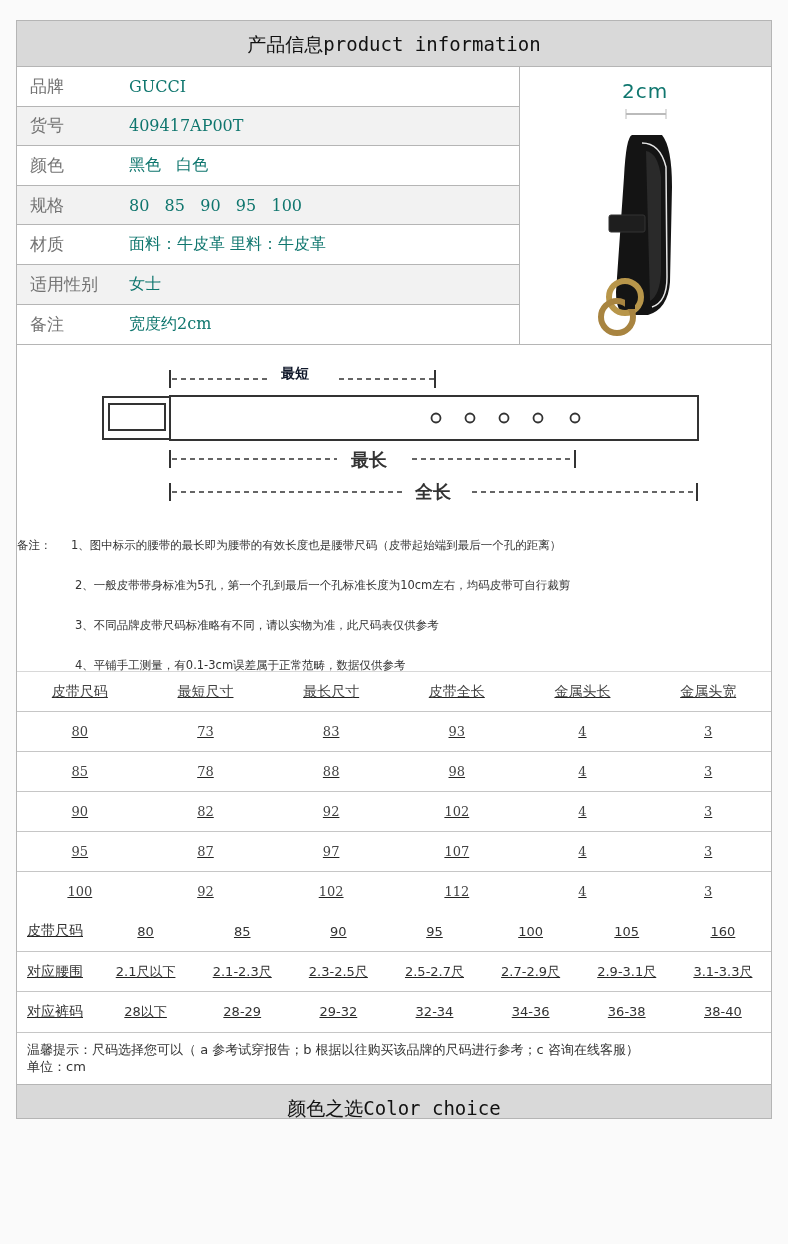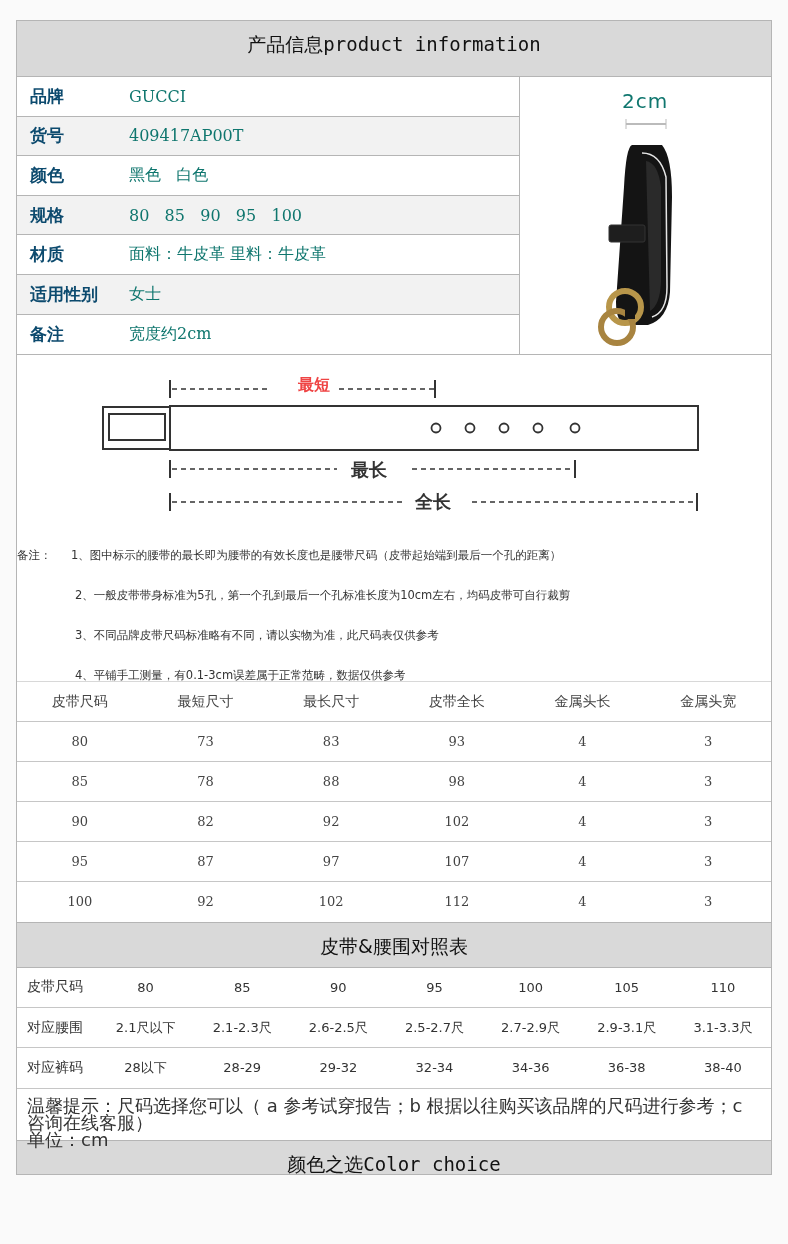--- a/index.html
+++ b/index.html
@@ -7,43 +7,43 @@
     .frame { position: absolute; left: 16px; top: 20px; width: 756px; border: 1px solid #b5b5b5; background: #fff; }
     .hdr { background: #d9d9d9; text-align: center; font-size: 19px; color: #111; border-bottom: 1px solid #b5b5b5; }
     .mono { font-family: "DejaVu Sans Mono", monospace; }
 
     
     .info { display: flex; border-bottom: 1px solid #b5b5b5; }
     .info-rows { width: 503px; border-right: 1px solid #b5b5b5; }
     .info-row { height: 39.6px; display: flex; align-items: center; border-bottom: 1px solid #b5b5b5; }
     .info-row:last-child { border-bottom: none; }
     .info-row.alt { background: #f2f2f2; }
-    .info-label { width: 112px; padding-left: 13px; font-size: 17px; font-weight: bold; color: #0c4a6e; }
+    .info-label { width: 112px; padding-left: 13px; font-size: 17px; font-weight: normal; color: #737373; }
     .info-val { font-size: 16px; color: #0f766e; font-family: "DejaVu Serif", serif; }
     .info-img { flex: 1; position: relative; height: 277px; }
 
     
     .diagram { position: relative; height: 190px; }
     .notes { padding: 0 0 0 0; position: relative; height: 136px; font-size: 11.5px; color: #333; }
     .note { position: absolute; white-space: nowrap; }
 
-    table { border-collapse: collapse; width: 100%; }
+    table { border-collapse: collapse; width: 100%; text-decoration: underline; }
     .size-table td { height: 40px; text-align: center; font-size: 13px; color: #444; border-top: 1px solid #c6c6c6; font-family: "DejaVu Serif", serif; }
     .size-table tr:first-child td { font-family: "DejaVu Sans", sans-serif; font-size: 14px; border-top: 1px solid #d8d8d8; }
 
     .waist-table td { height: 40px; text-align: center; font-size: 13px; color: #333; border-top: 1px solid #c6c6c6; }
     .waist-table td.lab { text-align: left; padding-left: 10px; width: 80px; font-size: 14px; }
-    .tip { border-top: 1px solid #c6c6c6; padding: 8px 10px 6px 10px; font-size: 18px; color: #333; line-height: 17px; height: 52px; }
+    .tip { border-top: 1px solid #c6c6c6; padding: 8px 10px 6px 10px; font-size: 13px; color: #333; line-height: 17px; height: 52px; }
   </style>
 </head>
 <body>
 
 <div class="frame">
 
-  <div class="hdr mono" style="height:56px;line-height:46px;">产品信息product information</div>
+  <div class="hdr mono" style="height:46px;line-height:46px;">产品信息product information</div>
 
   <div class="info">
     <div class="info-rows">
       <div class="info-row">
         <span class="info-label">品牌</span>
         <span class="info-val">GUCCI</span>
       </div>
       <div class="info-row alt">
         <span class="info-label">货号</span>
         <span class="info-val">409417AP00T</span>
@@ -113,21 +113,21 @@
       <line x1="153" y1="105" x2="153" y2="123" stroke="#333" stroke-width="2"></line>
       <line x1="155" y1="114" x2="320" y2="114" stroke="#333" stroke-width="1.5" stroke-dasharray="5,4"></line>
       <line x1="395" y1="114" x2="558" y2="114" stroke="#333" stroke-width="1.5" stroke-dasharray="5,4"></line>
       <line x1="558" y1="105" x2="558" y2="123" stroke="#333" stroke-width="2"></line>
 
       <line x1="153" y1="138" x2="153" y2="156" stroke="#333" stroke-width="2"></line>
       <line x1="155" y1="147" x2="385" y2="147" stroke="#333" stroke-width="1.5" stroke-dasharray="5,4"></line>
       <line x1="455" y1="147" x2="680" y2="147" stroke="#333" stroke-width="1.5" stroke-dasharray="5,4"></line>
       <line x1="680" y1="138" x2="680" y2="156" stroke="#333" stroke-width="2"></line>
     </svg>
-    <div style="position:absolute;left:281px;top:20px;font-size:16px;font-weight:bold;color:#ef4444;">最短</div>
+    <div style="position:absolute;left:264px;top:20px;font-size:14px;font-weight:bold;color:#0f172a;">最短</div>
     <div style="position:absolute;left:334px;top:103px;font-size:18px;font-weight:bold;color:#333;">最长</div>
     <div style="position:absolute;left:398px;top:135px;font-size:18px;font-weight:bold;color:#333;">全长</div>
   </div>
 
   <div class="notes">
     <span class="note" style="left:0;top:3px;">备注：</span>
     <span class="note" style="left:54px;top:3px;">1、图中标示的腰带的最长即为腰带的有效长度也是腰带尺码（皮带起始端到最后一个孔的距离）</span>
     <span class="note" style="left:58px;top:43px;">2、一般皮带带身标准为5孔，第一个孔到最后一个孔标准长度为10cm左右，均码皮带可自行裁剪</span>
     <span class="note" style="left:58px;top:83px;">3、不同品牌皮带尺码标准略有不同，请以实物为准，此尺码表仅供参考</span>
     <span class="note" style="left:58px;top:123px;">4、平铺手工测量，有0.1-3cm误差属于正常范畴，数据仅供参考</span>
@@ -179,39 +179,38 @@
       <td>100</td>
       <td>92</td>
       <td>102</td>
       <td>112</td>
       <td>4</td>
       <td>3</td>
     </tr>
   </tbody>
     </table>
 
-  <div class="hdr" style="height:46px;line-height:46px;border-top:1px solid #b5b5b5;">皮带&amp;腰围对照表</div>
 
   <table class="waist-table">
     <tbody>
         <tr style="border-top:none;">
       <td class="lab" style="border-top:none;">皮带尺码</td>
       <td style="border-top:none;">80</td>
       <td style="border-top:none;">85</td>
       <td style="border-top:none;">90</td>
       <td style="border-top:none;">95</td>
       <td style="border-top:none;">100</td>
       <td style="border-top:none;">105</td>
-      <td style="border-top:none;">110</td>
+      <td style="border-top:none;">160</td>
     </tr>
     <tr>
       <td class="lab">对应腰围</td>
       <td>2.1尺以下</td>
       <td>2.1-2.3尺</td>
-      <td>2.6-2.5尺</td>
+      <td>2.3-2.5尺</td>
       <td>2.5-2.7尺</td>
       <td>2.7-2.9尺</td>
       <td>2.9-3.1尺</td>
       <td>3.1-3.3尺</td>
     </tr>
     <tr>
       <td class="lab">对应裤码</td>
       <td>28以下</td>
       <td>28-29</td>
       <td>29-32</td>

